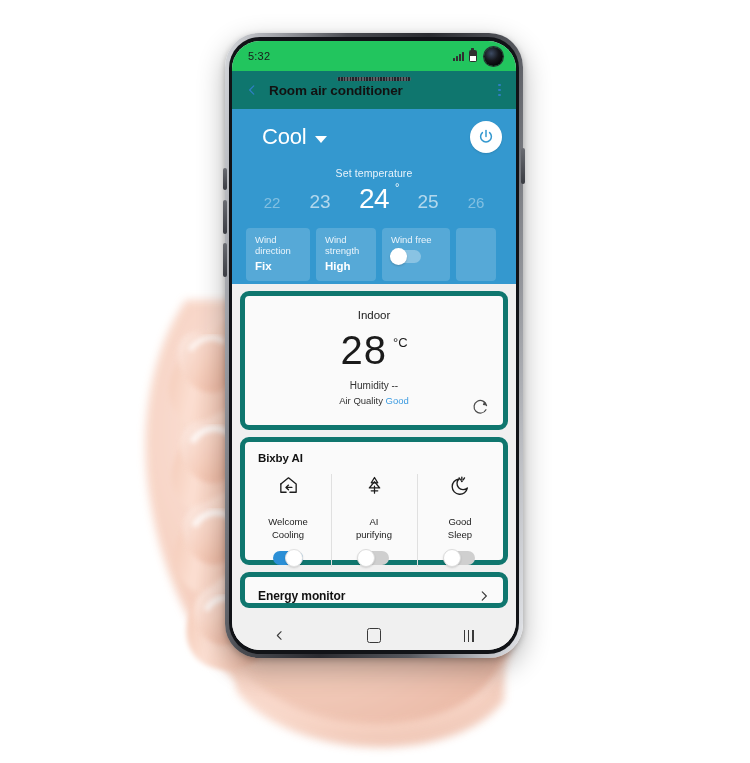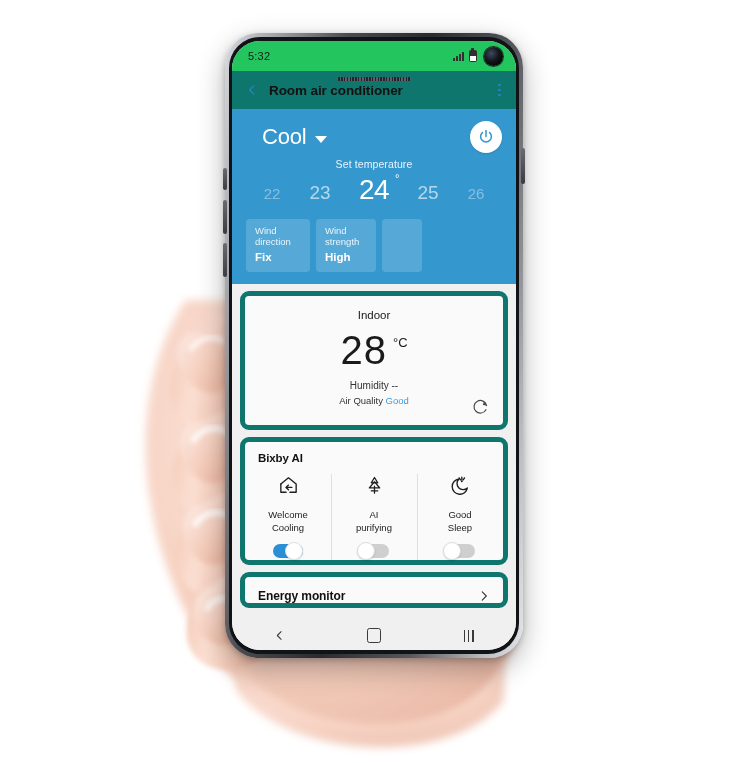--- a/index.html
+++ b/index.html
@@ -104,21 +104,21 @@
   #mode-caret{
     width:0;height:0;border-left:6px solid transparent;border-right:6px solid transparent;
     border-top:7px solid #fff;margin-left:9px;margin-top:4px;
   }
   #power-btn{
     margin-left:auto;width:32px;height:32px;border-radius:50%;
     background:#fff;display:flex;align-items:center;justify-content:center;
     box-shadow:0 1px 2px rgba(0,0,0,.12);
   }
   #set-temp-label{
-    text-align:center;color:#e8f3fb;font-size:10.5px;margin-top:5px;letter-spacing:.1px;
+    text-align:center;color:#e8f3fb;font-size:10.5px;margin-top:14px;letter-spacing:.1px;
   }
   #temp-row{
     display:flex;align-items:baseline;justify-content:center;
     gap:0;margin-top:4px;
   }
   .temp{color:#fff;font-weight:300;text-align:center;}
   .temp.far{font-size:15px;opacity:.38;width:46px;}
   .temp.near{font-size:19px;opacity:.62;width:50px;}
   .temp.cur{font-size:28px;opacity:1;width:58px;position:relative;letter-spacing:-.5px;}
   .temp.cur .deg{
@@ -182,21 +182,21 @@
   #bixby-title{font-size:11.5px;font-weight:bold;color:#121212;padding-left:13px;letter-spacing:-.1px;}
   #bixby-row{display:flex;margin-top:9px;}
   .bixby-col{
     flex:1;display:flex;flex-direction:column;align-items:center;
     position:relative;
   }
   .bixby-col + .bixby-col::before{
     content:"";position:absolute;left:0;top:1px;bottom:-2px;width:1px;background:#e0e0e0;
   }
   .bixby-icon{height:24px;display:flex;align-items:center;justify-content:center;}
-  .bixby-label{font-size:9.5px;color:#222;text-align:center;line-height:1.35;margin-top:12px;}
+  .bixby-label{font-size:9.5px;color:#222;text-align:center;line-height:1.35;margin-top:19px;}
   .bixby-toggle{
     margin-top:9px;width:30px;height:14px;border-radius:8px;position:relative;
   }
   .bixby-toggle.off{background:#cfcfcf;}
   .bixby-toggle.on{background:#2b8fd6;}
   .bixby-toggle .knob{
     position:absolute;top:-2px;width:18px;height:18px;border-radius:50%;
     background:#fff;border:1px solid #dcdcdc;box-sizing:border-box;
     box-shadow:0 1px 2px rgba(0,0,0,.14);
   }
@@ -345,20 +345,26 @@
 
         <div id="chips">
           <div class="chip chip-w1">
             <div class="chip-label">Wind direction</div>
             <div class="chip-value">Fix</div>
           </div>
           <div class="chip chip-w2">
             <div class="chip-label">Wind strength</div>
             <div class="chip-value">High</div>
           </div>
+          <div class="chip chip-w3">
+            <div class="chip-label">Wind free</div>
+            <div class="chip-toggle">
+              <span class="knob"></span>
+            </div>
+          </div>
           <div class="chip chip-w4"></div>
         </div>
       </div>
 
       <div id="content">
 
         <div class="card" id="indoor-card">
           <div id="indoor-title">Indoor</div>
           <div id="indoor-temp-row">
             <div id="indoor-temp">28</div>

